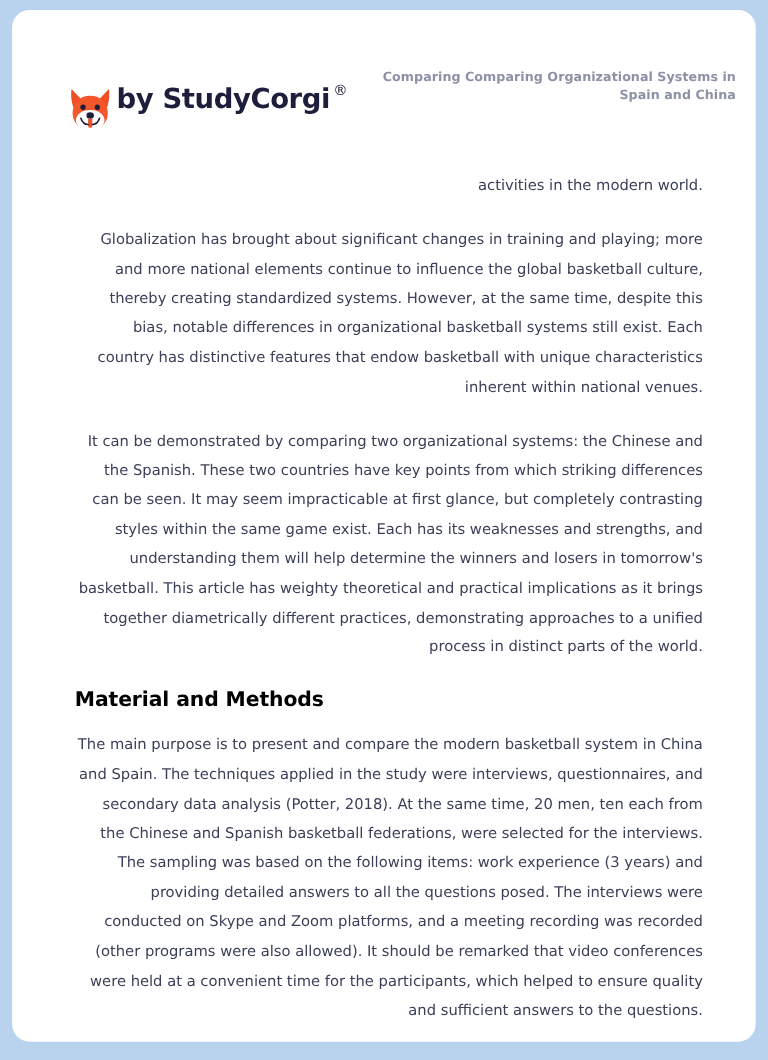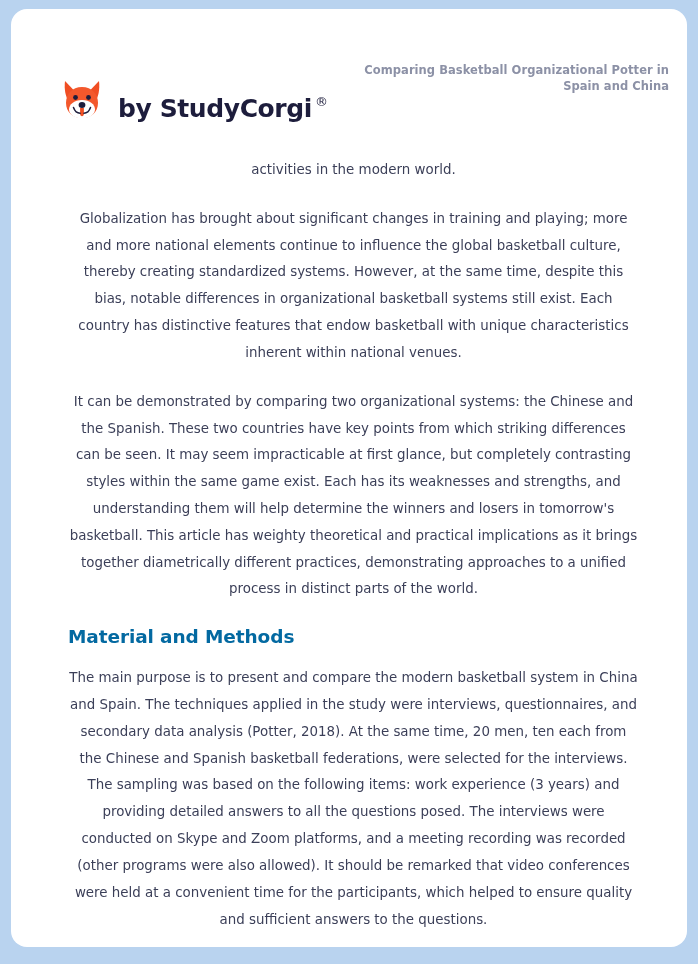--- a/index.html
+++ b/index.html
@@ -27,22 +27,21 @@
   
   .doc-header {
     display: flex;
     align-items: flex-start;
     justify-content: space-between;
     padding: 52px 18px 0 47px;
     box-sizing: border-box;
   }
   .brand {
     display: flex;
-    align-items: flex-end;
-    gap: 12px;
+    align-items: flex-start;
     padding-top: 14px;
   }
   .brand-logo {
     width: 48px;
     height: 48px;
     flex: 0 0 48px;
     display: block;
   }
   .brand-name {
     font-family: "DejaVu Sans", "Liberation Sans", sans-serif;
@@ -85,29 +84,29 @@
   
   .doc-body {
     padding: 0 48px 0 57px;
     box-sizing: border-box;
   }
   .doc-body p {
     font-size: 13.4px;
     line-height: 2.0;
     color: #3b3f58;
     margin: 0 0 22px 0;
-    text-align: center;
+    text-align: right;
   }
   .doc-body p.first-para {
     margin-top: 34px;
   }
   .section-heading {
     font-size: 18.5px;
     font-weight: bold;
-    color: #0369a1;
+    color: #000000;
     margin: 20px 0 16px 0;
     line-height: 1.3;
     letter-spacing: -0.1px;
   }
 </style>
 </head>
 <body>
 
 <div class="page-card">
 
@@ -135,21 +134,21 @@
           <path d="M32.5 32.5 C31.2 36.2, 28.6 38.2, 25.9 38.2" stroke="#1d1d3c" stroke-width="1.5" fill="none" stroke-linecap="round"></path>
         </svg>
       </span>
       <span class="brand-name">
         <span>by StudyCorgi</span>
         <span class="brand-reg">®</span>
       </span>
     </div>
 
     <div class="doc-meta">
-      <div class="doc-title">Comparing Basketball Organizational Potter in Spain and China</div>
+      <div class="doc-title">Comparing Comparing Organizational Systems in Spain and China</div>
     </div>
 
   </div>
 
   <div class="doc-body">
     <p class="first-para">activities in the modern world.</p>
     <p>Globalization has brought about significant changes in training and playing; more and more national elements continue to influence the global basketball culture, thereby creating standardized systems. However, at the same time, despite this bias, notable differences in organizational basketball systems still exist. Each country has distinctive features that endow basketball with unique characteristics inherent within national venues.</p>
     <p>It can be demonstrated by comparing two organizational systems: the Chinese and the Spanish. These two countries have key points from which striking differences can be seen. It may seem impracticable at first glance, but completely contrasting styles within the same game exist. Each has its weaknesses and strengths, and understanding them will help determine the winners and losers in tomorrow's basketball. This article has weighty theoretical and practical implications as it brings together diametrically different practices, demonstrating approaches to a unified process in distinct parts of the world.</p>
 
     <h2 class="section-heading">Material and Methods</h2>

